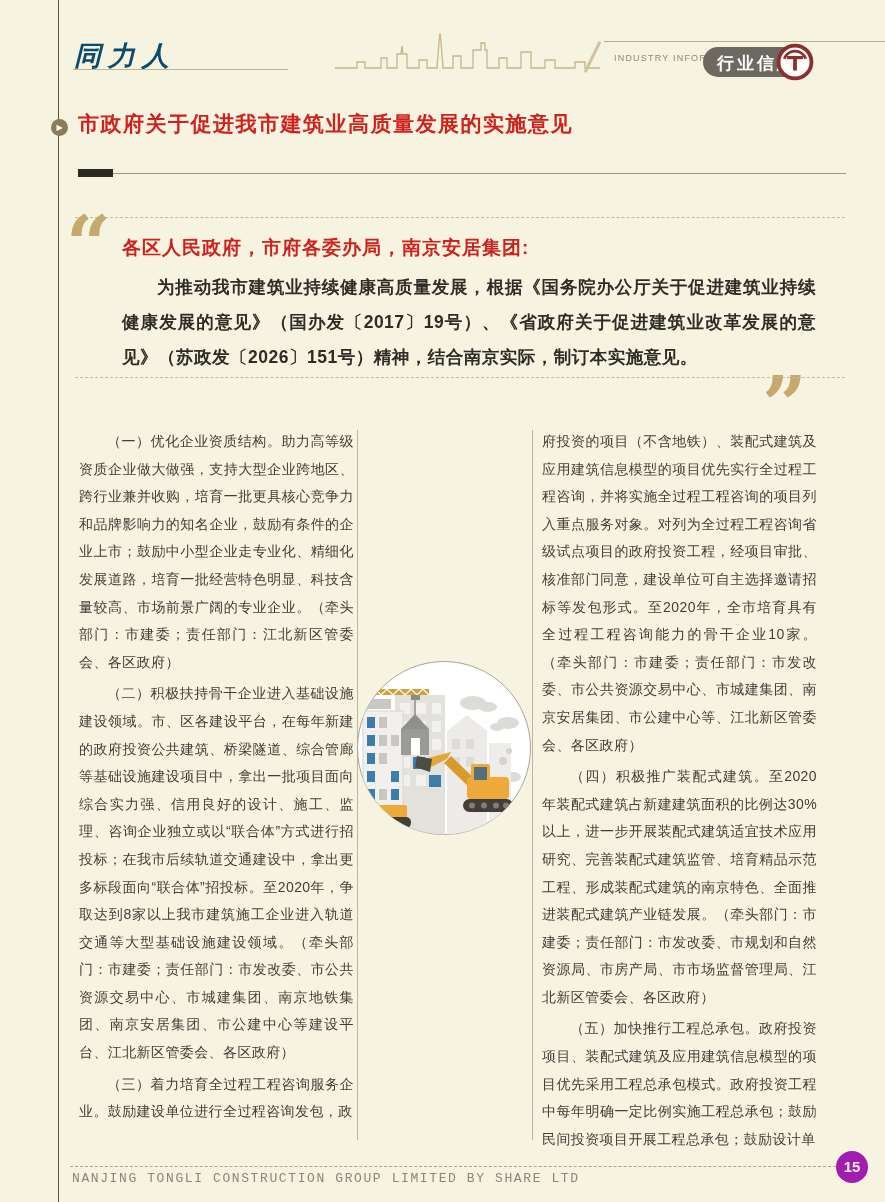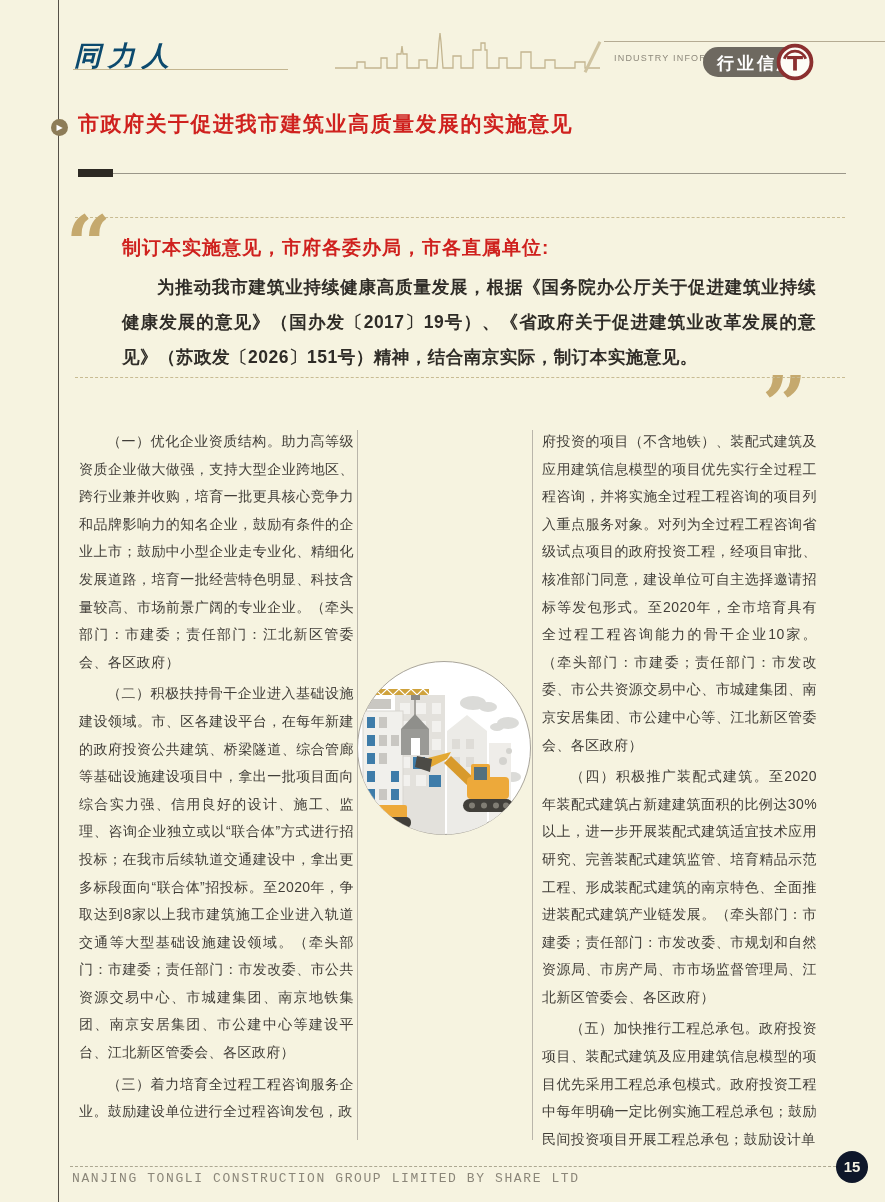--- a/index.html
+++ b/index.html
@@ -51,21 +51,21 @@
   .divider{top:430px;width:1px;height:710px;background:#b9b5aa;}
   #divider-left{left:357px;}
   #divider-right{left:532px;}
 
   
   #illustration{left:355px;top:659px;width:178px;height:178px;z-index:5;}
 
   
   #footer-line{left:70px;top:1166px;width:786px;height:0;border-top:1px dashed #aca791;}
   #footer-company{left:72px;top:1171px;font-size:13px;color:#8b8679;letter-spacing:1.6px;font-family:Liberation Mono, monospace;}
-  #page-circle{left:836px;top:1151px;width:32px;height:32px;border-radius:50%;background:#0f172a;
+  #page-circle{left:836px;top:1151px;width:32px;height:32px;border-radius:50%;background:#a21caf;
                color:#f4f1e3;font-size:15px;font-weight:bold;line-height:32px;text-align:center;}
 </style>
 </head>
 <body>
 
 <div id="page">
 
   <div class="abs" id="left-rule"></div>
 
   <div class="abs" id="logo">同力人</div>
@@ -88,21 +88,21 @@
     <rect x="10.8" y="8.2" width="2.4" height="9.2" fill="#8b2f2f"></rect>
   </svg>
 
   <div class="abs" id="title-bullet">▶</div>
   <div class="abs" id="article-title">市政府关于促进我市建筑业高质量发展的实施意见</div>
   <div class="abs" id="title-line-thin"></div>
   <div class="abs" id="title-line-bold"></div>
 
   <div class="abs dotline" id="quote-top"></div>
   <div class="abs qmark" id="quote-open">“</div>
-  <div class="abs" id="salutation">制订本实施意见，市府各委办局，市各直属单位:</div>
+  <div class="abs" id="salutation">各区人民政府，市府各委办局，南京安居集团:</div>
   <div class="abs" id="quote-body">为推动我市建筑业持续健康高质量发展，根据《国务院办公厅关于促进建筑业持续健康发展的意见》（国办发〔2017〕19号）、《省政府关于促进建筑业改革发展的意见》（苏政发〔2026〕151号）精神，结合南京实际，制订本实施意见。</div>
   <div class="abs qmark" id="quote-close">”</div>
   <div class="abs dotline" id="quote-bottom"></div>
 
   <div class="abs col" id="col-left">
     <p>（一）优化企业资质结构。助力高等级资质企业做大做强，支持大型企业跨地区、跨行业兼并收购，培育一批更具核心竞争力和品牌影响力的知名企业，鼓励有条件的企业上市；鼓励中小型企业走专业化、精细化发展道路，培育一批经营特色明显、科技含量较高、市场前景广阔的专业企业。（牵头部门：市建委；责任部门：江北新区管委会、各区政府）</p>
     <p>（二）积极扶持骨干企业进入基础设施建设领域。市、区各建设平台，在每年新建的政府投资公共建筑、桥梁隧道、综合管廊等基础设施建设项目中，拿出一批项目面向综合实力强、信用良好的设计、施工、监理、咨询企业独立或以“联合体”方式进行招投标；在我市后续轨道交通建设中，拿出更多标段面向“联合体”招投标。至2020年，争取达到8家以上我市建筑施工企业进入轨道交通等大型基础设施建设领域。（牵头部门：市建委；责任部门：市发改委、市公共资源交易中心、市城建集团、南京地铁集团、南京安居集团、市公建中心等建设平台、江北新区管委会、各区政府）</p>
     <p>（三）着力培育全过程工程咨询服务企业。鼓励建设单位进行全过程咨询发包，政</p>
   </div>
 

